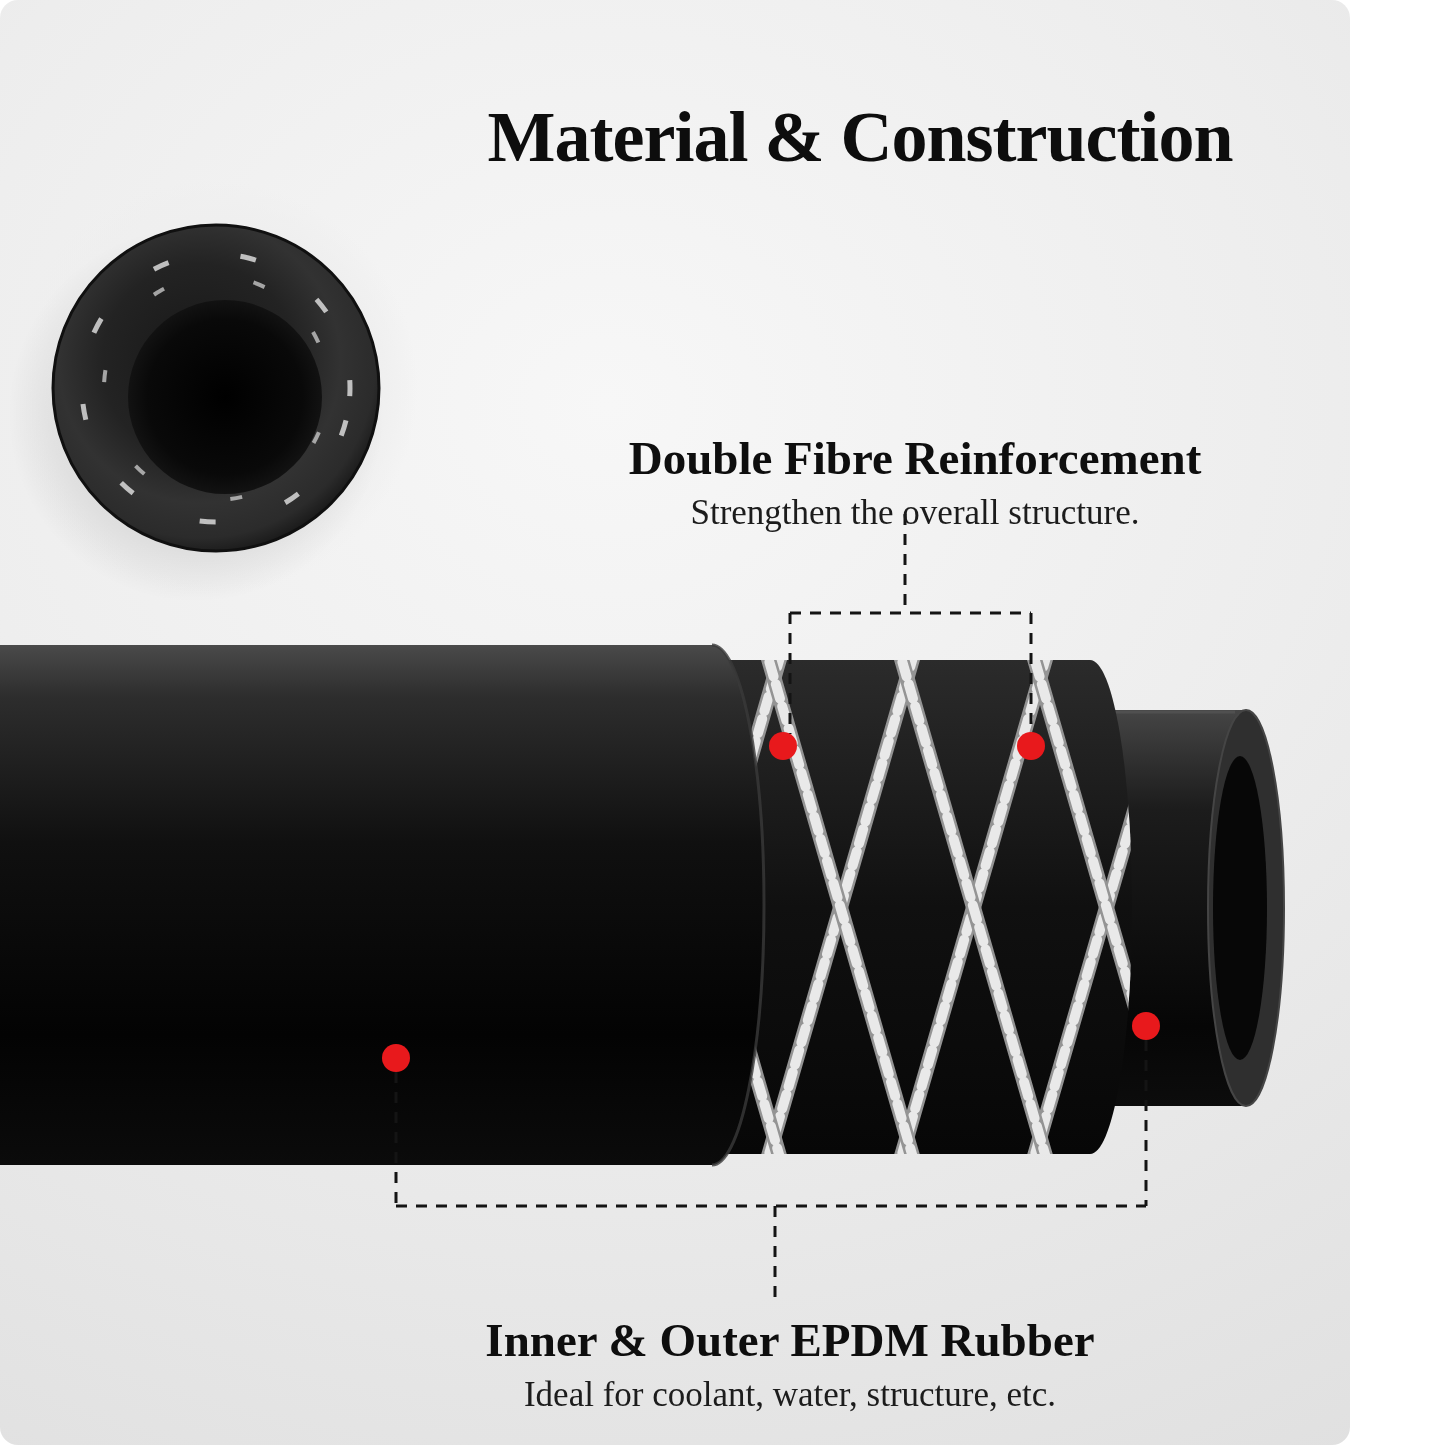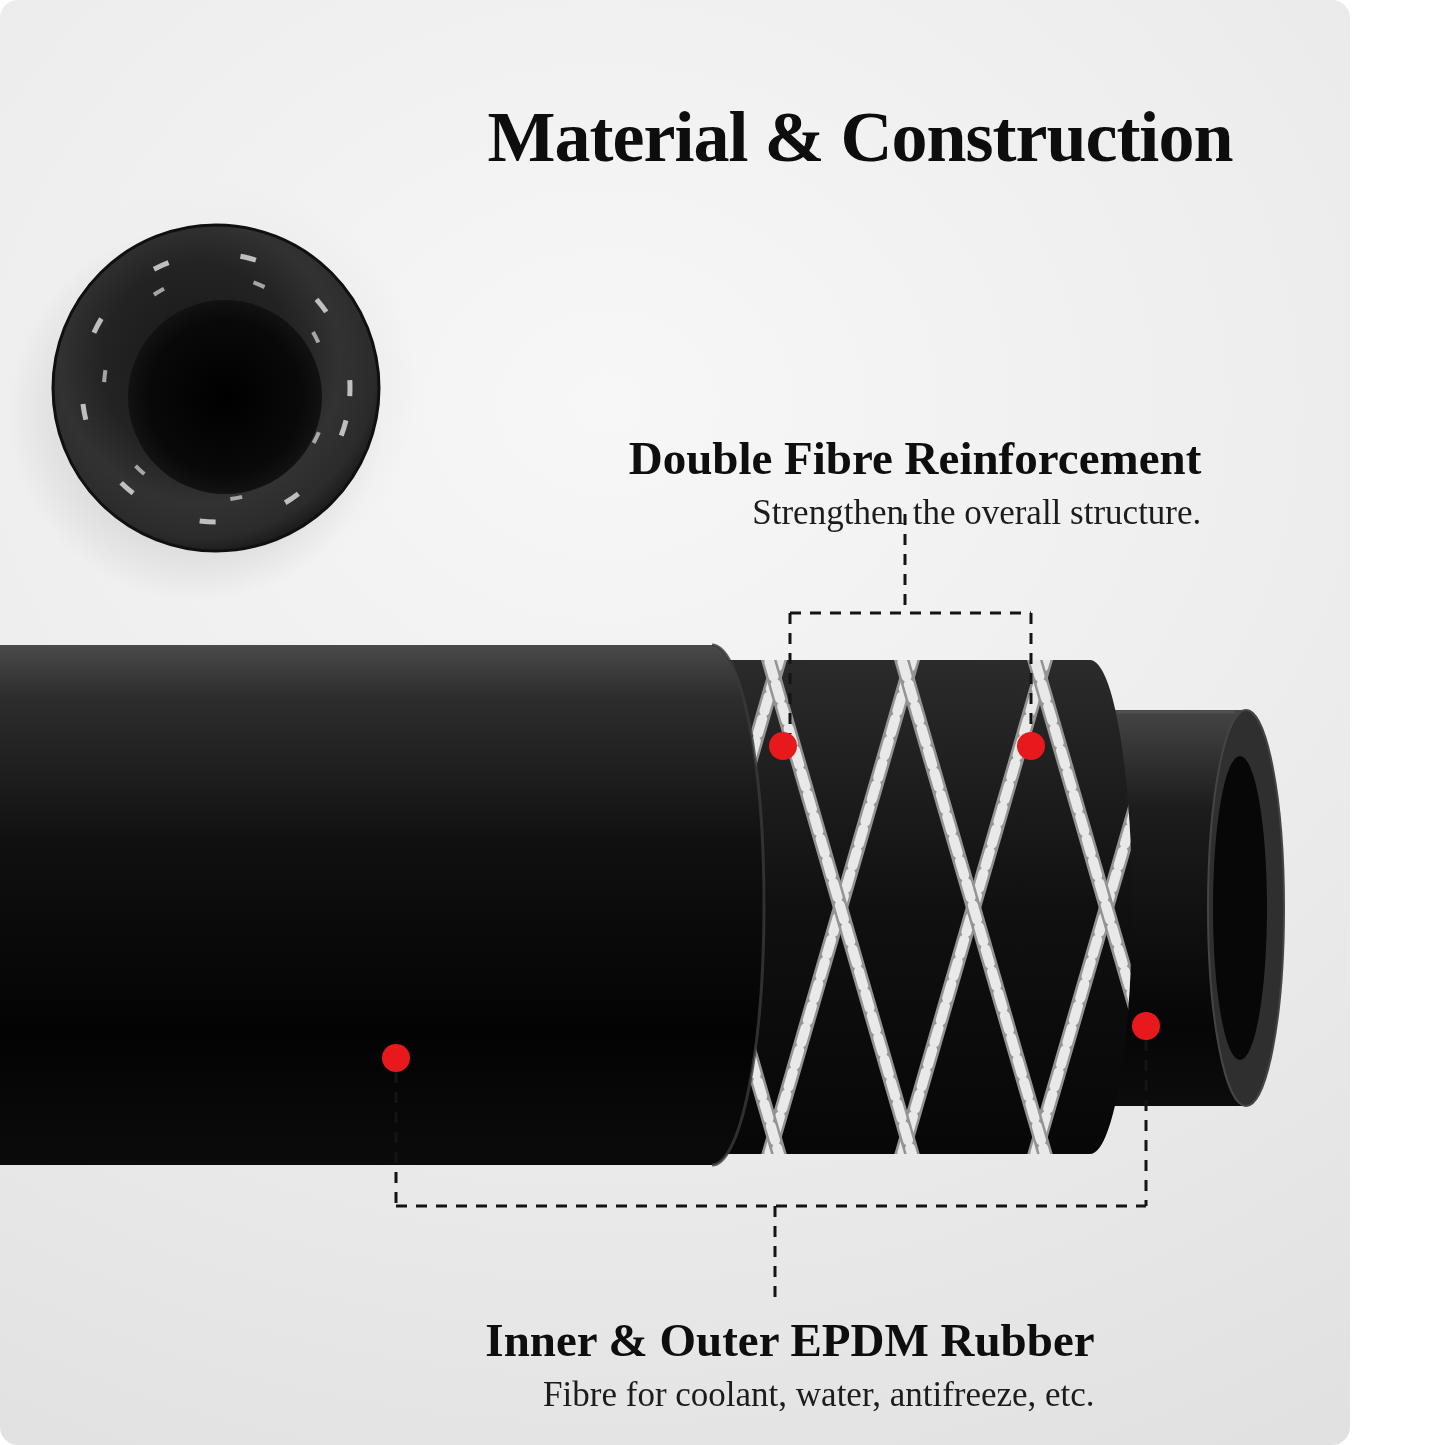--- a/index.html
+++ b/index.html
@@ -26,21 +26,21 @@
   }
   .stage{position:absolute;inset:0;z-index:1;}
   .callout{
     position:absolute;
     transform:translateX(-50%);
     text-align:center;
     z-index:3;
     white-space:nowrap;
   }
   .callout .c-title{font-size:47px;font-weight:700;line-height:1.12;color:#0e0e0e;}
-  .callout .c-sub{font-size:35px;font-weight:400;margin-top:8px;color:#1c1c1c;text-align:right;}
+  .callout .c-sub{font-size:35px;font-weight:400;margin-top:8px;color:#1c1c1c;}
   .callout-fibre{top:424px;left:915px;margin-top:8px;}
   .callout-rubber{top:1302px;left:790px;margin-top:12px;}
   .dash{fill:none;stroke:#141414;stroke-width:3;stroke-dasharray:11 9;}
   .t-out{fill:none;stroke:#949494;stroke-width:15;stroke-linecap:round;}
   .t-in{fill:none;stroke:#e9e9e9;stroke-width:10;stroke-linecap:round;stroke-dasharray:15 8;}
 </style>
 </head>
 <body>
 
 <div class="canvas">
@@ -157,16 +157,16 @@
     <circle cx="1146" cy="1026" r="14" fill="#e8191c"></circle>
   </svg>
 
   <div class="callout callout-fibre">
     <div class="c-title">Double Fibre Reinforcement</div>
     <div class="c-sub">Strengthen the overall structure.</div>
   </div>
 
   <div class="callout callout-rubber">
     <div class="c-title">Inner &amp; Outer EPDM Rubber</div>
-    <div class="c-sub">Fibre for coolant, water, antifreeze, etc.</div>
+    <div class="c-sub">Ideal for coolant, water, structure, etc.</div>
   </div>
 
 </div>
 
 </body></html>

